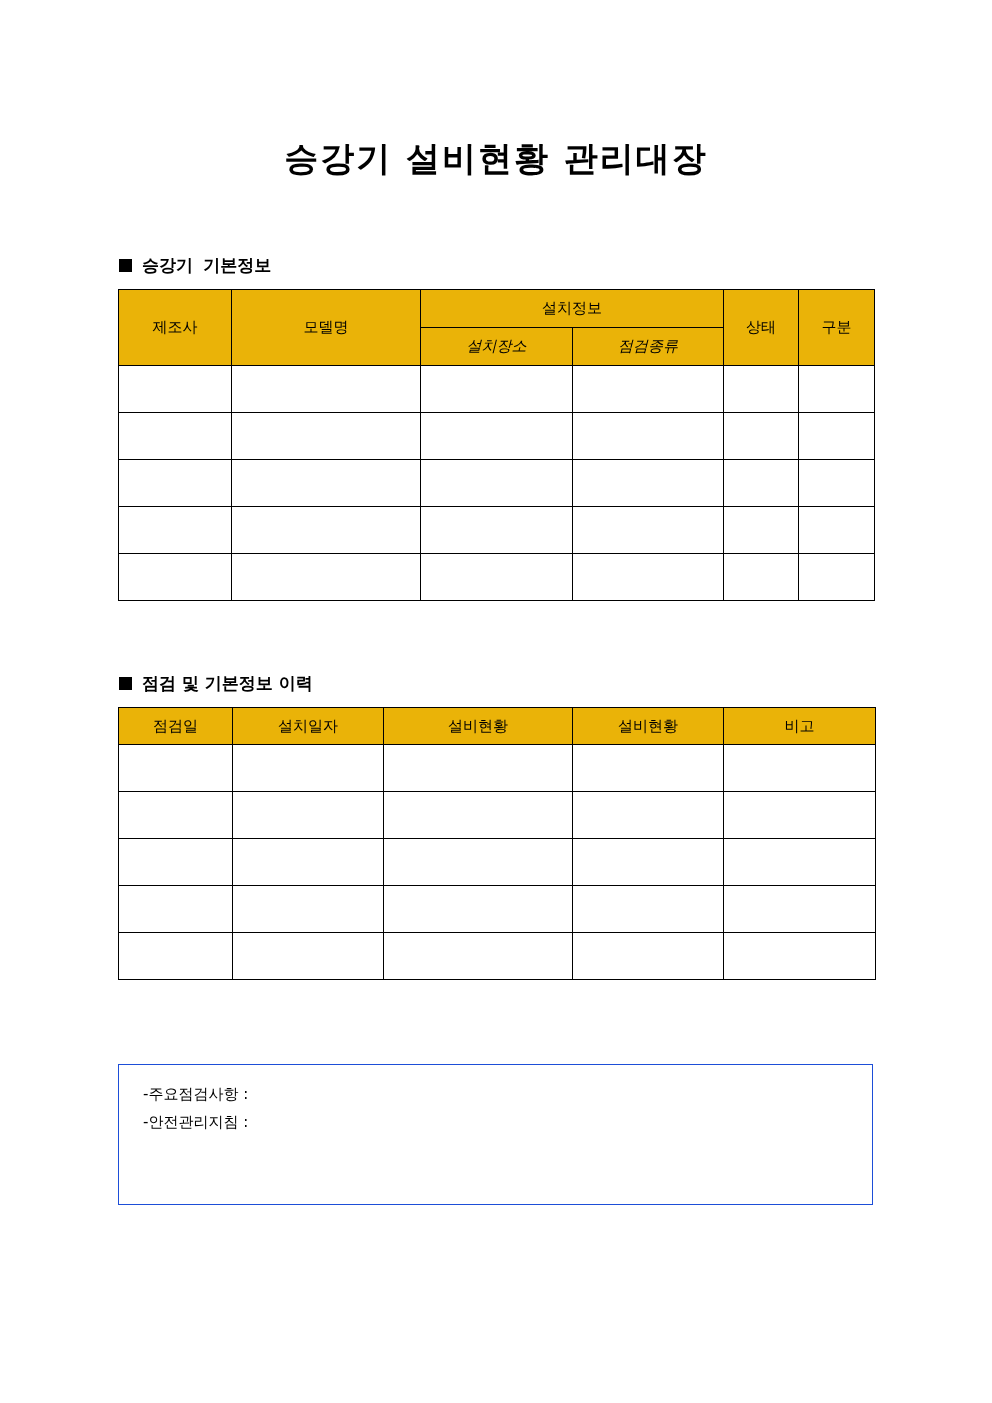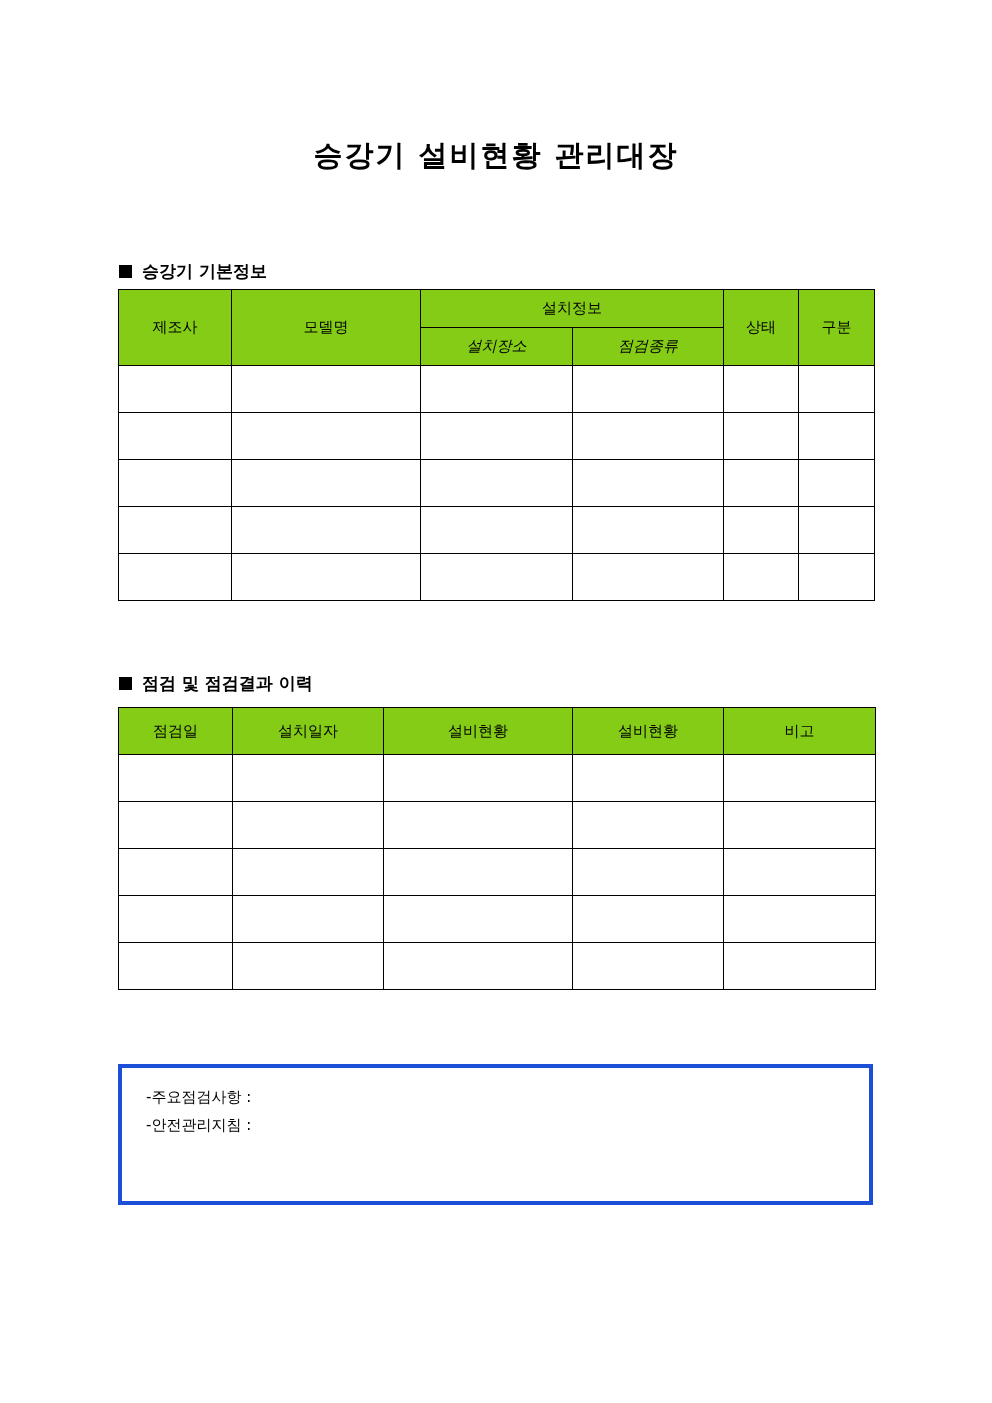--- a/index.html
+++ b/index.html
@@ -1,31 +1,31 @@
 <!DOCTYPE html>
 <html><head>
 <meta charset="utf-8">
 <style>
   html, body { margin:0; padding:0; background:#ffffff; }
   body { width:992px; height:1403px; position:relative; font-family:"DejaVu Sans", sans-serif; color:#000; }
-  .title { position:absolute; top:136px; left:0; width:992px; text-align:center; font-size:29px; font-weight:bold; letter-spacing:2px; }
+  .title { position:absolute; top:136px; left:0; width:992px; text-align:center; font-size:34px; font-weight:bold; letter-spacing:2px; }
   .section { position:absolute; left:119px; font-size:17px; font-weight:bold; }
   .section .sq { display:inline-block; width:13px; height:13px; background:#000; margin-right:10px; vertical-align:-1px; }
   table { position:absolute; left:118px; border-collapse:collapse; table-layout:fixed; }
   td, th { border:1px solid #000; font-weight:normal; font-size:15px; text-align:center; vertical-align:middle; padding:0; }
-  th { background:#84cc16; }
-  .notes { position:absolute; left:118px; top:1064px; width:755px; height:141px; border:4px solid #1d4ed8; box-sizing:border-box; }
+  th { background:#eab308; }
+  .notes { position:absolute; left:118px; top:1064px; width:755px; height:141px; border:1px solid #1d4ed8; box-sizing:border-box; }
   .notes div { position:absolute; left:24px; font-size:15px; }
 </style>
 </head>
 <body>
 
 <div class="title">승강기 설비현황 관리대장</div>
 
-<div class="section" style="top:260px;">
+<div class="section" style="top:254px;font-family:Liberation Mono, monospace;">
   <span class="sq"></span><span>승강기 기본정보</span>
 </div>
 
 <table style="top:289px; width:757px;">
   <colgroup>
     <col style="width:113px">
       <col style="width:189px">
       <col style="width:152px">
       <col style="width:151px">
       <col style="width:75px">
@@ -80,33 +80,33 @@
         <td></td>
         <td></td>
         <td></td>
         <td></td>
         <td></td>
   </tr>
 </tbody>
   </table>
 
 <div class="section" style="top:672px;">
-  <span class="sq"></span><span>점검 및 점검결과 이력</span>
+  <span class="sq"></span><span>점검 및 기본정보 이력</span>
 </div>
 
 <table style="top:707px; width:757px;">
   <colgroup>
     <col style="width:114px">
       <col style="width:151px">
       <col style="width:189px">
       <col style="width:151px">
       <col style="width:152px">
   </colgroup>
   <tbody>
-      <tr style="height:47px;">
+      <tr style="height:37px;">
     <th>점검일</th>
     <th>설치일자</th>
     <th>설비현황</th>
     <th>설비현황</th>
     <th>비고</th>
   </tr>
   <tr style="height:47px;">
     <td></td>
         <td></td>
         <td></td>

